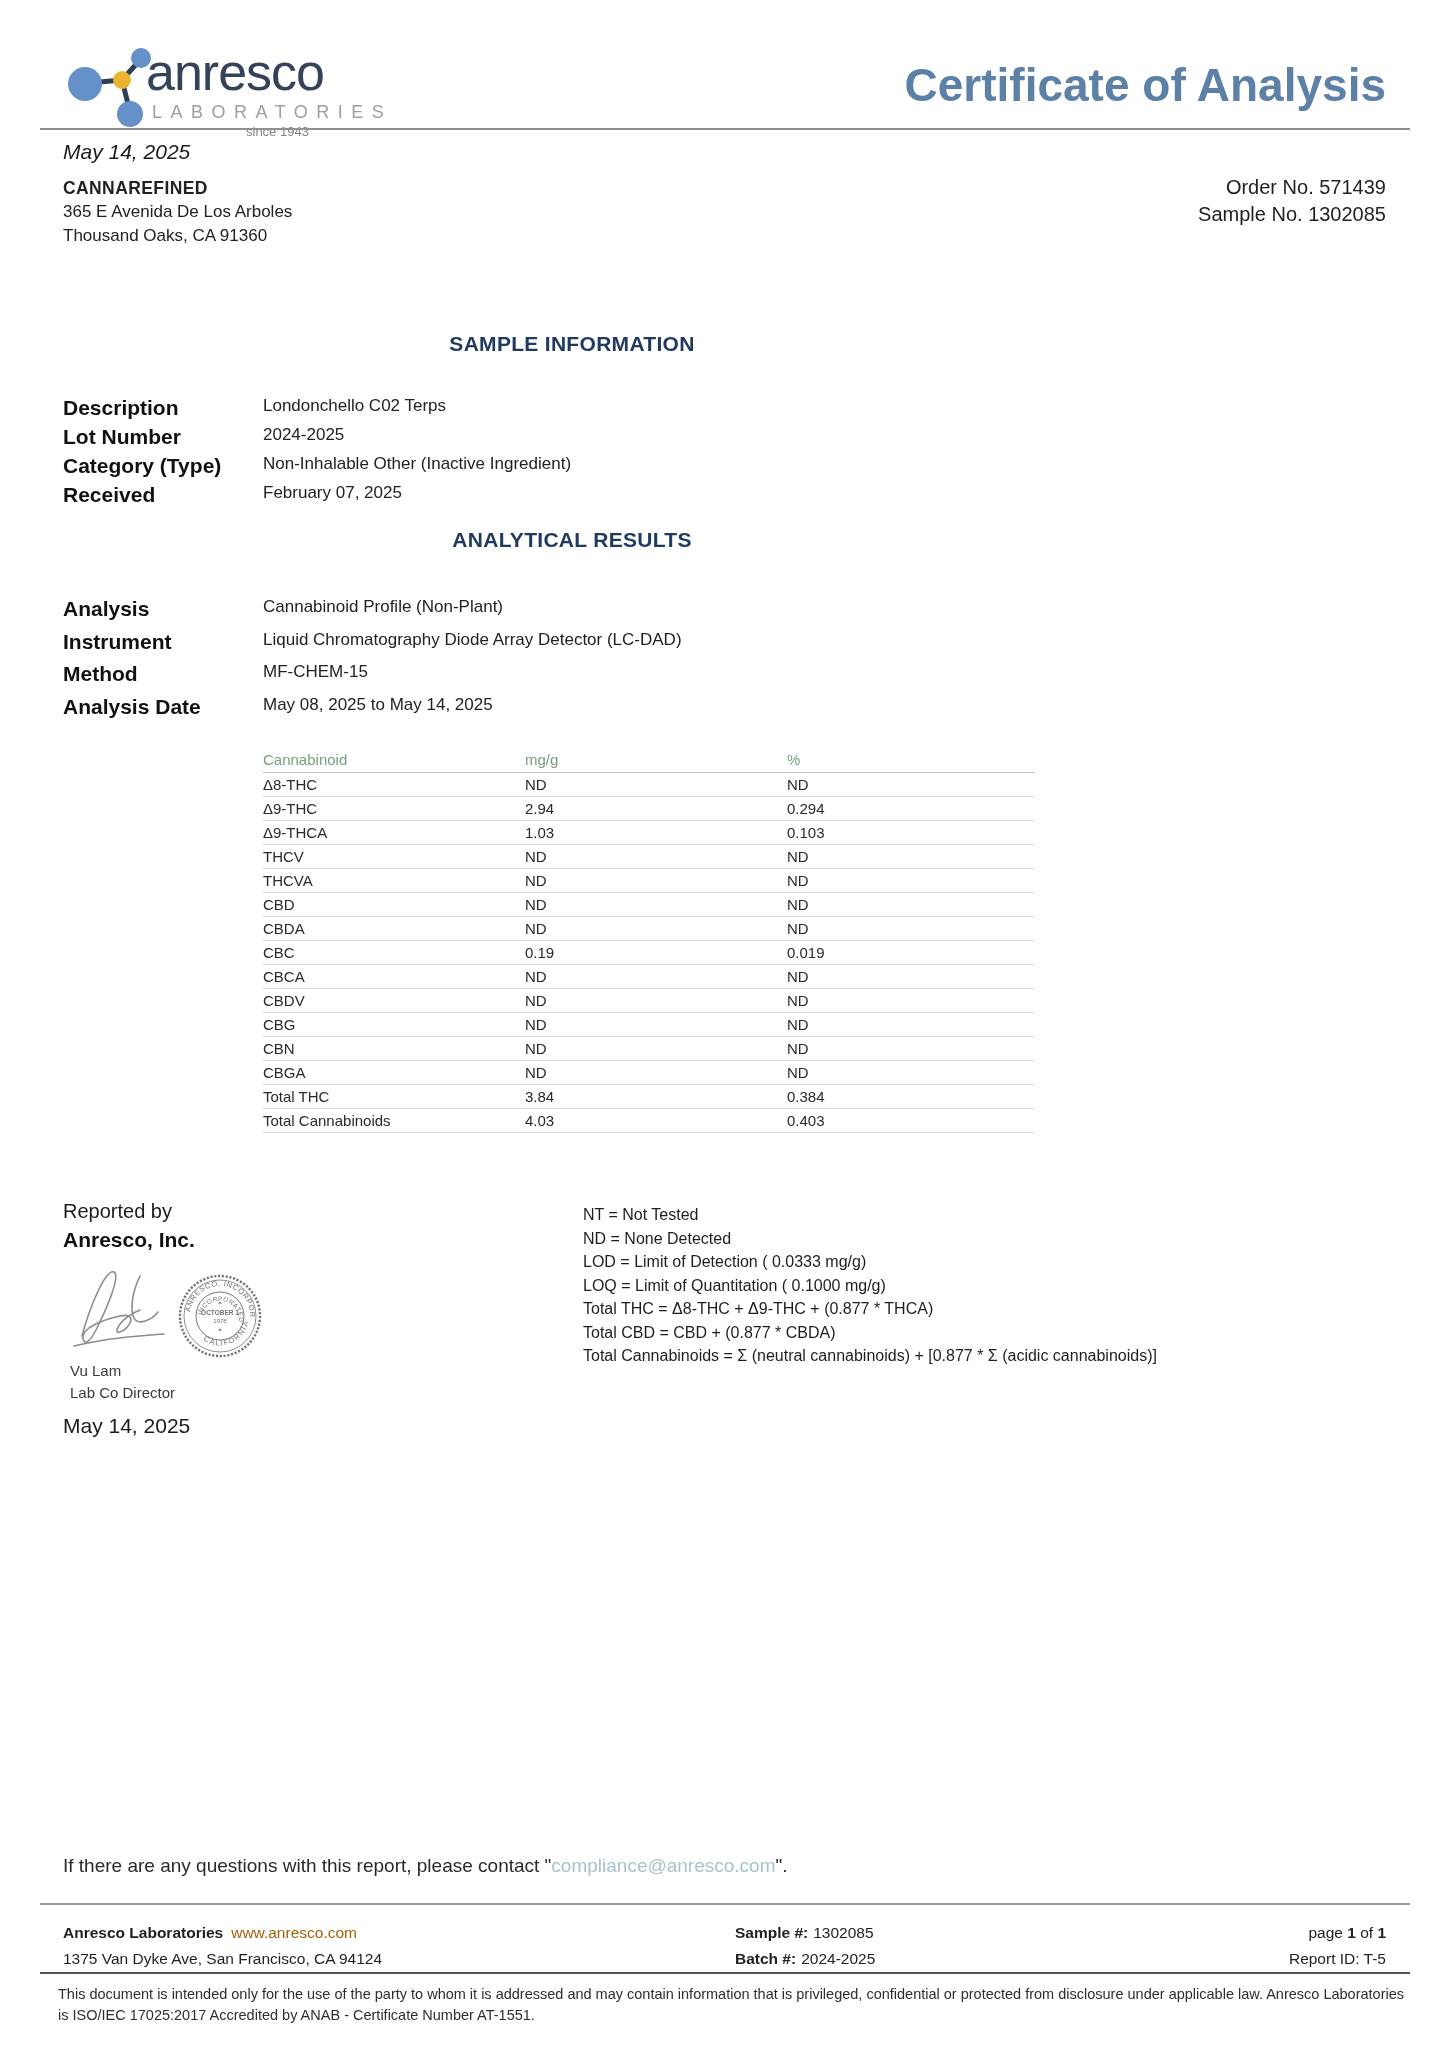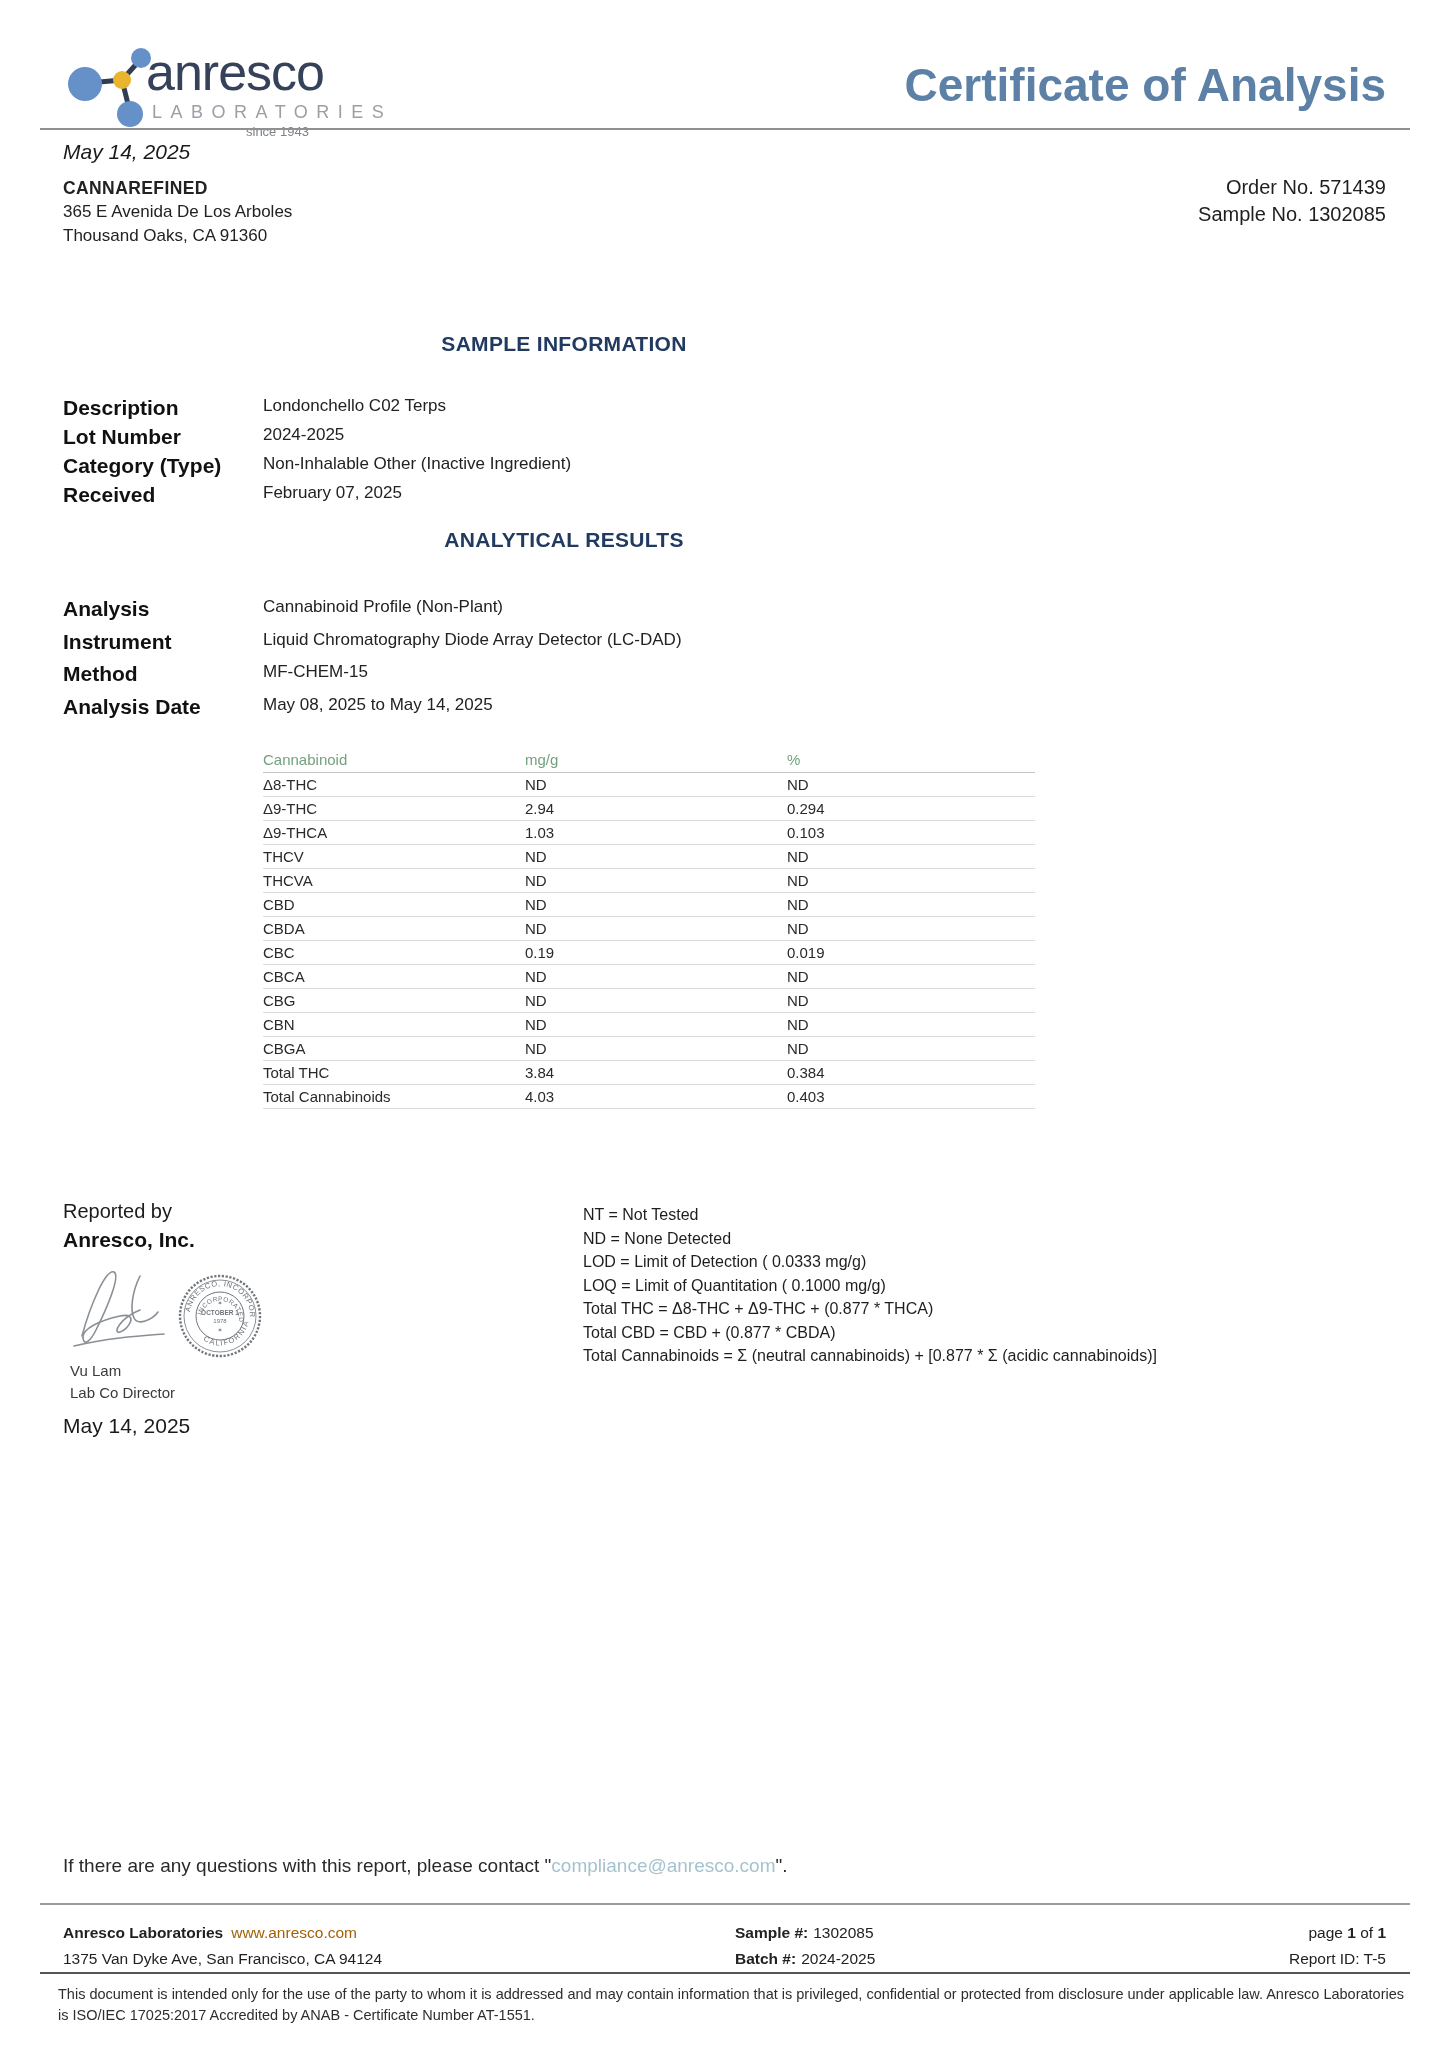--- a/index.html
+++ b/index.html
@@ -17,21 +17,21 @@
   .logo-since{ position:absolute; left:186px; top:84px; font-size:13px; color:#7d838a; }
   .doc-title { right:63px; top:58px; font-size:46px; font-weight:700; color:#5d80a6; }
   .rule-header { left:40px; top:128px; width:1370px; height:2px; background:#909090; }
 
   .report-date { left:63px; top:140px; font-size:21px; font-style:italic; color:#1a1a1a; }
 
   .client { left:63px; top:176px; font-size:17px; line-height:24px; }
   .client .name { font-weight:700; letter-spacing:0.4px; font-size:17.5px; }
   .order-block { right:63px; top:174px; font-size:20px; line-height:27px; text-align:right; color:#1f1f1f; }
 
-  .section-heading { left:4px; width:1120px; text-align:center; font-size:21px; font-weight:700;
+  .section-heading { left:12px; width:1120px; text-align:center; font-size:21px; font-weight:700;
     color:#203a60; letter-spacing:0.3px; }
 
   .field-label { left:63px; font-size:21px; font-weight:700; color:#111; }
   .field-value { left:263px; font-size:17px; color:#222; }
 
   
   .cann-table { left:263px; top:748px; width:772px; border-collapse:collapse; table-layout:fixed; }
   .cann-table th { text-align:left; font-size:15px; font-weight:400; color:#75a17f;
     padding:3px 0 4px 0; border-bottom:1px solid #c4c4c4; }
   .cann-table td { font-size:15px; color:#2a2a2a; padding:3px 0; border-bottom:1px solid #dcdcdc; height:16px; }
@@ -162,20 +162,25 @@
           <td>ND</td>
           <td>ND</td>
         </tr>
         <tr>
           <td>CBC</td>
           <td>0.19</td>
           <td>0.019</td>
         </tr>
         <tr>
           <td>CBCA</td>
+          <td>ND</td>
+          <td>ND</td>
+        </tr>
+        <tr>
+          <td>CBDV</td>
           <td>ND</td>
           <td>ND</td>
         </tr>
         <tr>
           <td>CBG</td>
           <td>ND</td>
           <td>ND</td>
         </tr>
         <tr>
           <td>CBN</td>

